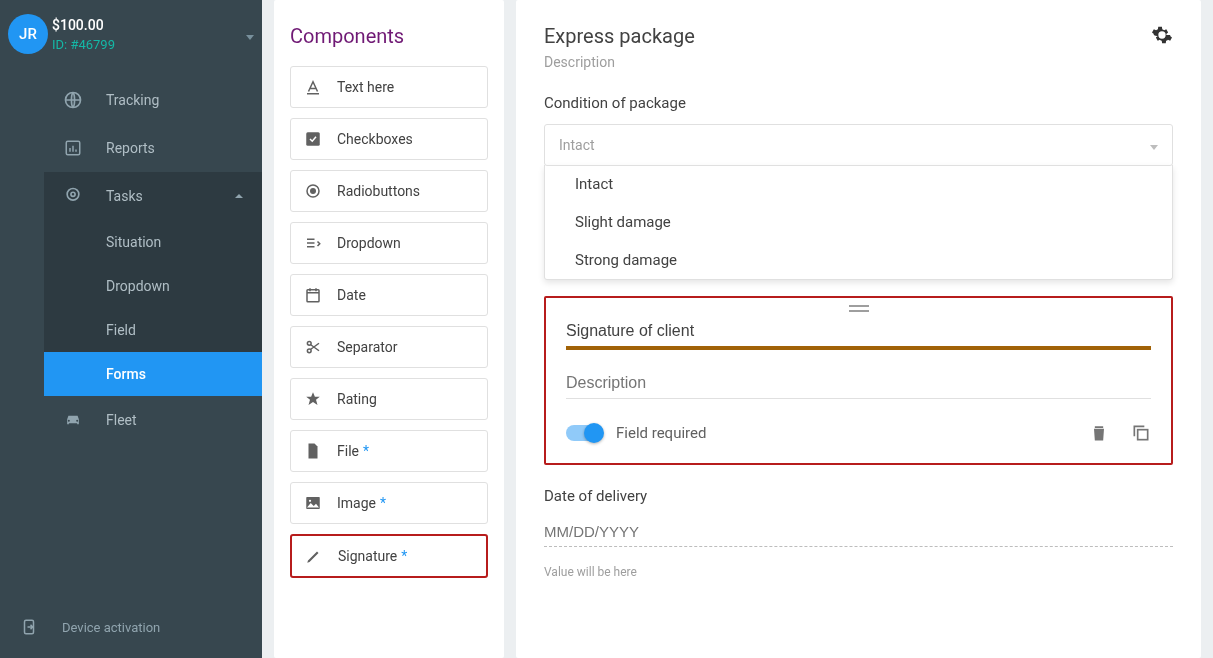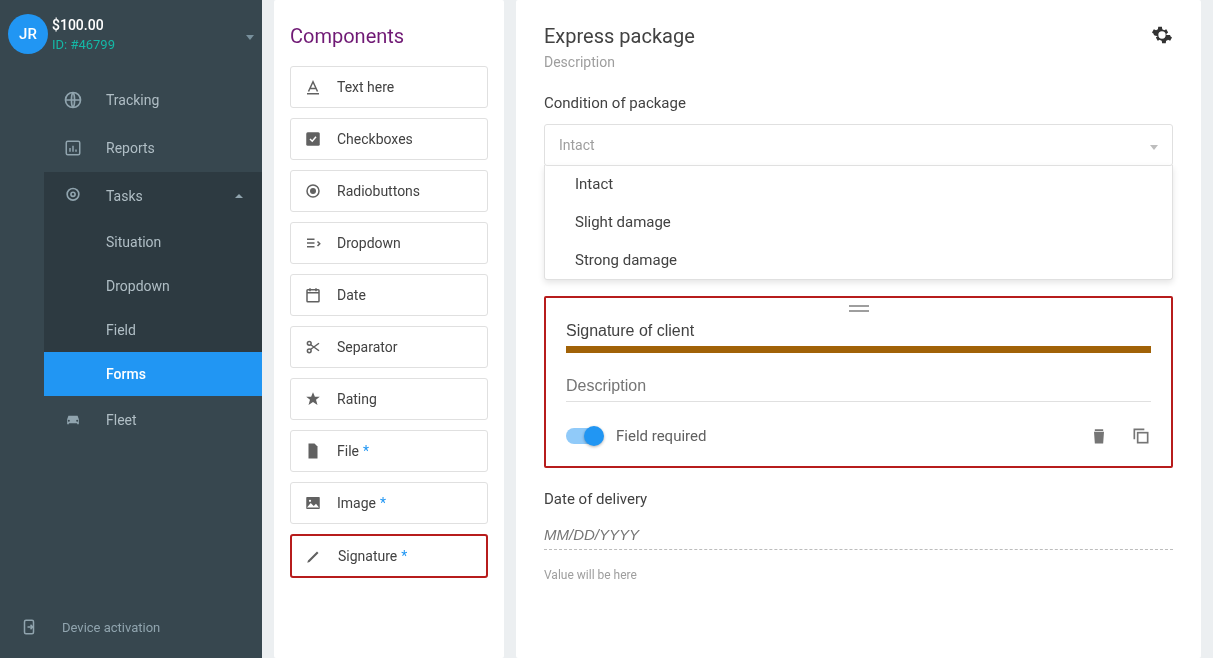--- a/index.html
+++ b/index.html
@@ -39,31 +39,31 @@
 
 .field-block { margin-top: 24px; }
 .field-label { font-size: 15px; color: #424242; margin-bottom: 12px; }
 .dropdown-field { border: 1px solid #e0e0e0; border-radius: 3px; padding: 12px 14px; display: flex; align-items: center; color: #9e9e9e; font-size: 14px; cursor: pointer; }
 .dropdown-field .dd-caret { margin-left: auto; color: #bdbdbd; }
 .dropdown-options { border: 1px solid #e0e0e0; border-top: none; border-radius: 0 0 3px 3px; box-shadow: 0 3px 6px rgba(0,0,0,0.1); margin-top: -1px; }
 .dropdown-option { padding: 10px 30px; font-size: 15px; color: #424242; cursor: pointer; }
 
 .selected-box { border: 2px solid #b71c1c; border-radius: 2px; margin-top: 16px; padding: 18px 20px 20px 20px; position: relative; }
 .drag-handle { position: absolute; top: 6px; left: 50%; transform: translateX(-50%); color: #9e9e9e; cursor: grab; }
-.txt-input { width: 100%; border: none; border-bottom: 7px solid #a16207; padding: 6px 0; font-size: 16px; color: #424242; outline: none; background: transparent; }
+.txt-input { width: 100%; border: none; border-bottom: 4px solid #a16207; padding: 6px 0; font-size: 16px; color: #424242; outline: none; background: transparent; }
 .txt-input.gray { border-bottom: 1px solid #e0e0e0; color: #9e9e9e; margin-top: 18px; }
 .row-controls { display: flex; align-items: center; margin-top: 24px; }
 .toggle { width: 36px; height: 16px; background: #90caf9; border-radius: 10px; position: relative; cursor: pointer; margin-right: 14px; }
 .toggle-knob { width: 20px; height: 20px; background: #2196f3; border-radius: 50%; position: absolute; right: -2px; top: -2px; box-shadow: 0 1px 3px rgba(0,0,0,0.3); }
 .required-label { font-size: 15px; color: #616161; }
 .row-icons { margin-left: auto; display: flex; gap: 22px; color: #757575; }
 .row-icons .ibtn { cursor: pointer; }
 
 .date-block { margin-top: 22px; }
-.date-ph { border: none; border-bottom: 1px dashed #bdbdbd; background: transparent; width: 100%; padding: 6px 0; font-size: 15px; color: #a21caf; outline: none; font-style: italic; }
+.date-ph { border: none; border-bottom: 1px dashed #bdbdbd; background: transparent; width: 100%; padding: 6px 0; font-size: 15px; color: #a21caf; outline: none; }
 .date-hint { font-size: 12px; color: #9e9e9e; margin-top: 18px; }
 
 svg { display: block; }
 .caret-down::after { content: ""; display:inline-block; border-left:4px solid transparent; border-right:4px solid transparent; border-top:5px solid currentColor; }
 </style>
 </head>
 <body>
 
 <div class="sidebar">
   <div class="user-block">

